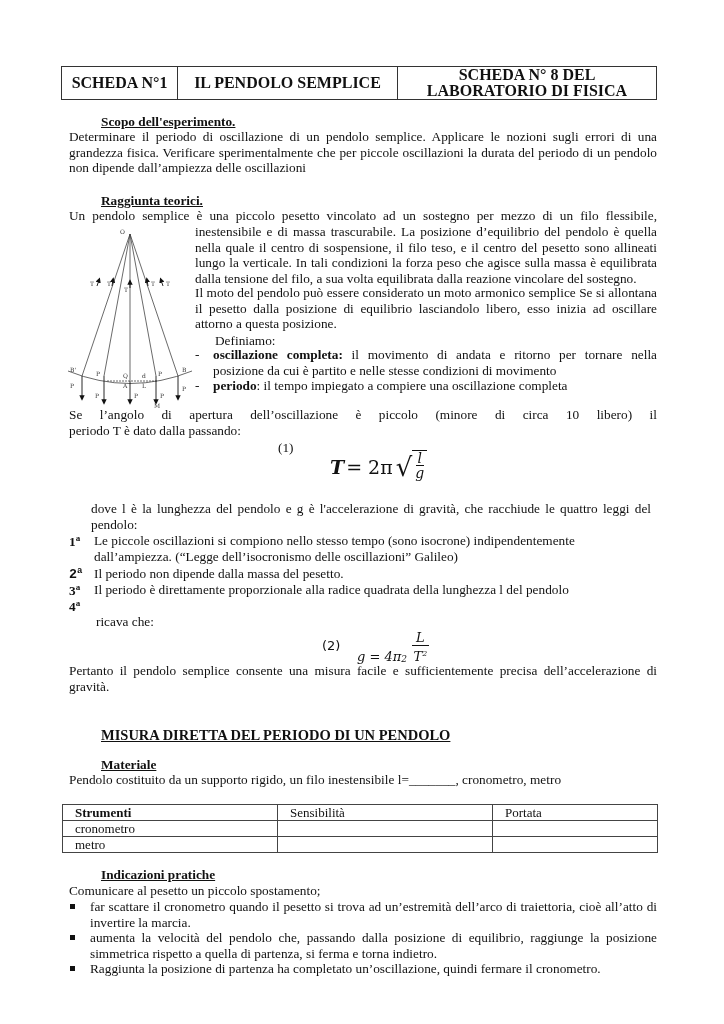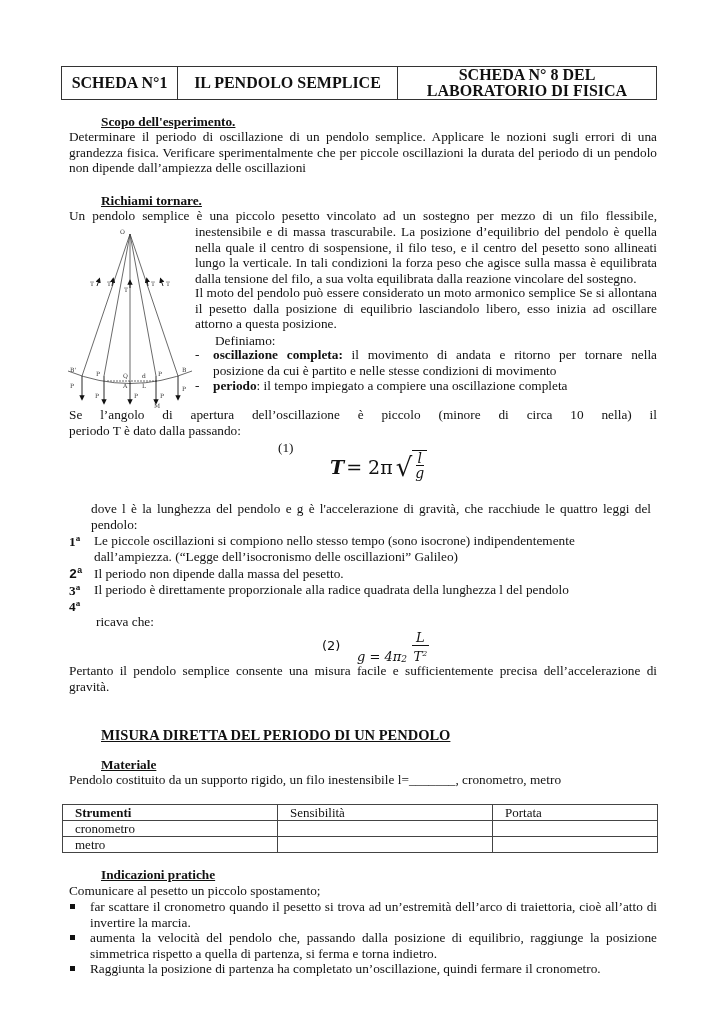--- a/index.html
+++ b/index.html
@@ -28,21 +28,21 @@
   <div class="c c1">SCHEDA N°1</div>
   <div class="c c2">IL PENDOLO SEMPLICE</div>
   <div class="c c3">
     <div><span>SCHEDA N° 8 DEL</span><br><span>LABORATORIO DI FISICA</span></div>
   </div>
 </div>
 
 <div class="abs h-ul" style="left:69px; top:114px;">Scopo dell'esperimento.</div>
 <div class="abs p" style="left:69px; top:129px; width:588px;">Determinare il periodo di oscillazione di un pendolo semplice. Applicare le nozioni sugli errori di una grandezza fisica. Verificare sperimentalmente che per piccole oscillazioni la durata del periodo di un pendolo non dipende dall’ampiezza delle oscillazioni</div>
 
-<div class="abs h-ul" style="left:69px; top:193px;">Richiami tornare.</div>
+<div class="abs h-ul" style="left:69px; top:193px;">Raggiunta teorici.</div>
 <div class="abs p just-line" style="left:69px; top:208px; width:588px;">Un pendolo semplice è una piccolo pesetto vincolato ad un sostegno per mezzo di un filo flessibile,</div>
 <div class="abs p" style="left:195px; top:224px; width:462px;">inestensibile e di massa trascurabile. La posizione d’equilibrio del pendolo è quella nella quale il centro di sospensione, il filo teso, e il centro del pesetto sono allineati lungo la verticale. In tali condizioni la forza peso che agisce sulla massa è equilibrata dalla tensione del filo, a sua volta equilibrata dalla reazione vincolare del sostegno.</div>
 <div class="abs p" style="left:195px; top:285px; width:462px;">Il moto del pendolo può essere considerato un moto armonico semplice Se si allontana il pesetto dalla posizione di equilibrio lasciandolo libero, esso inizia ad oscillare attorno a questa posizione.</div>
 <div class="abs p" style="left:215px; top:333px;">Definiamo:</div>
 
 <div class="abs" style="left:195px; top:347px; width:462px;">
   <span class="abs" style="left:0; top:0;">-</span>
   <div class="p" style="margin-left:18px;"><span class="bold">oscillazione completa:</span><span> il movimento di andata e ritorno per tornare nella posizione da cui è partito e nelle stesse condizioni di movimento</span></div>
 </div>
 <div class="abs" style="left:195px; top:378px; width:462px;">
@@ -106,21 +106,21 @@
   <span>l’angolo</span>
   <span>di</span>
   <span>apertura</span>
   <span>dell’oscillazione</span>
   <span>è</span>
   <span>piccolo</span>
   <span>(minore</span>
   <span>di</span>
   <span>circa</span>
   <span>10</span>
-  <span>nella)</span>
+  <span>libero)</span>
   <span>il</span>
 </div>
 <div class="abs p" style="left:69px; top:423px;">periodo T è dato dalla passando:</div>
 
 <div class="abs" style="left:278px; top:440px;">(1)</div>
 <div class="abs formula" style="left:330px; top:452px; font-size:19px; display:flex; align-items:center;">
   <span style="font-weight:bold;">T</span>
   <span style="font-style:normal; margin:0 2px;">= 2π</span>
   <span style="font-style:normal; font-size:26px; margin-left:1px;">√</span>
   <span style="display:inline-flex; flex-direction:column; align-items:center; border-top:1px solid #111; padding:0 3px; font-size:14px; line-height:14px; margin-top:-4px;">

